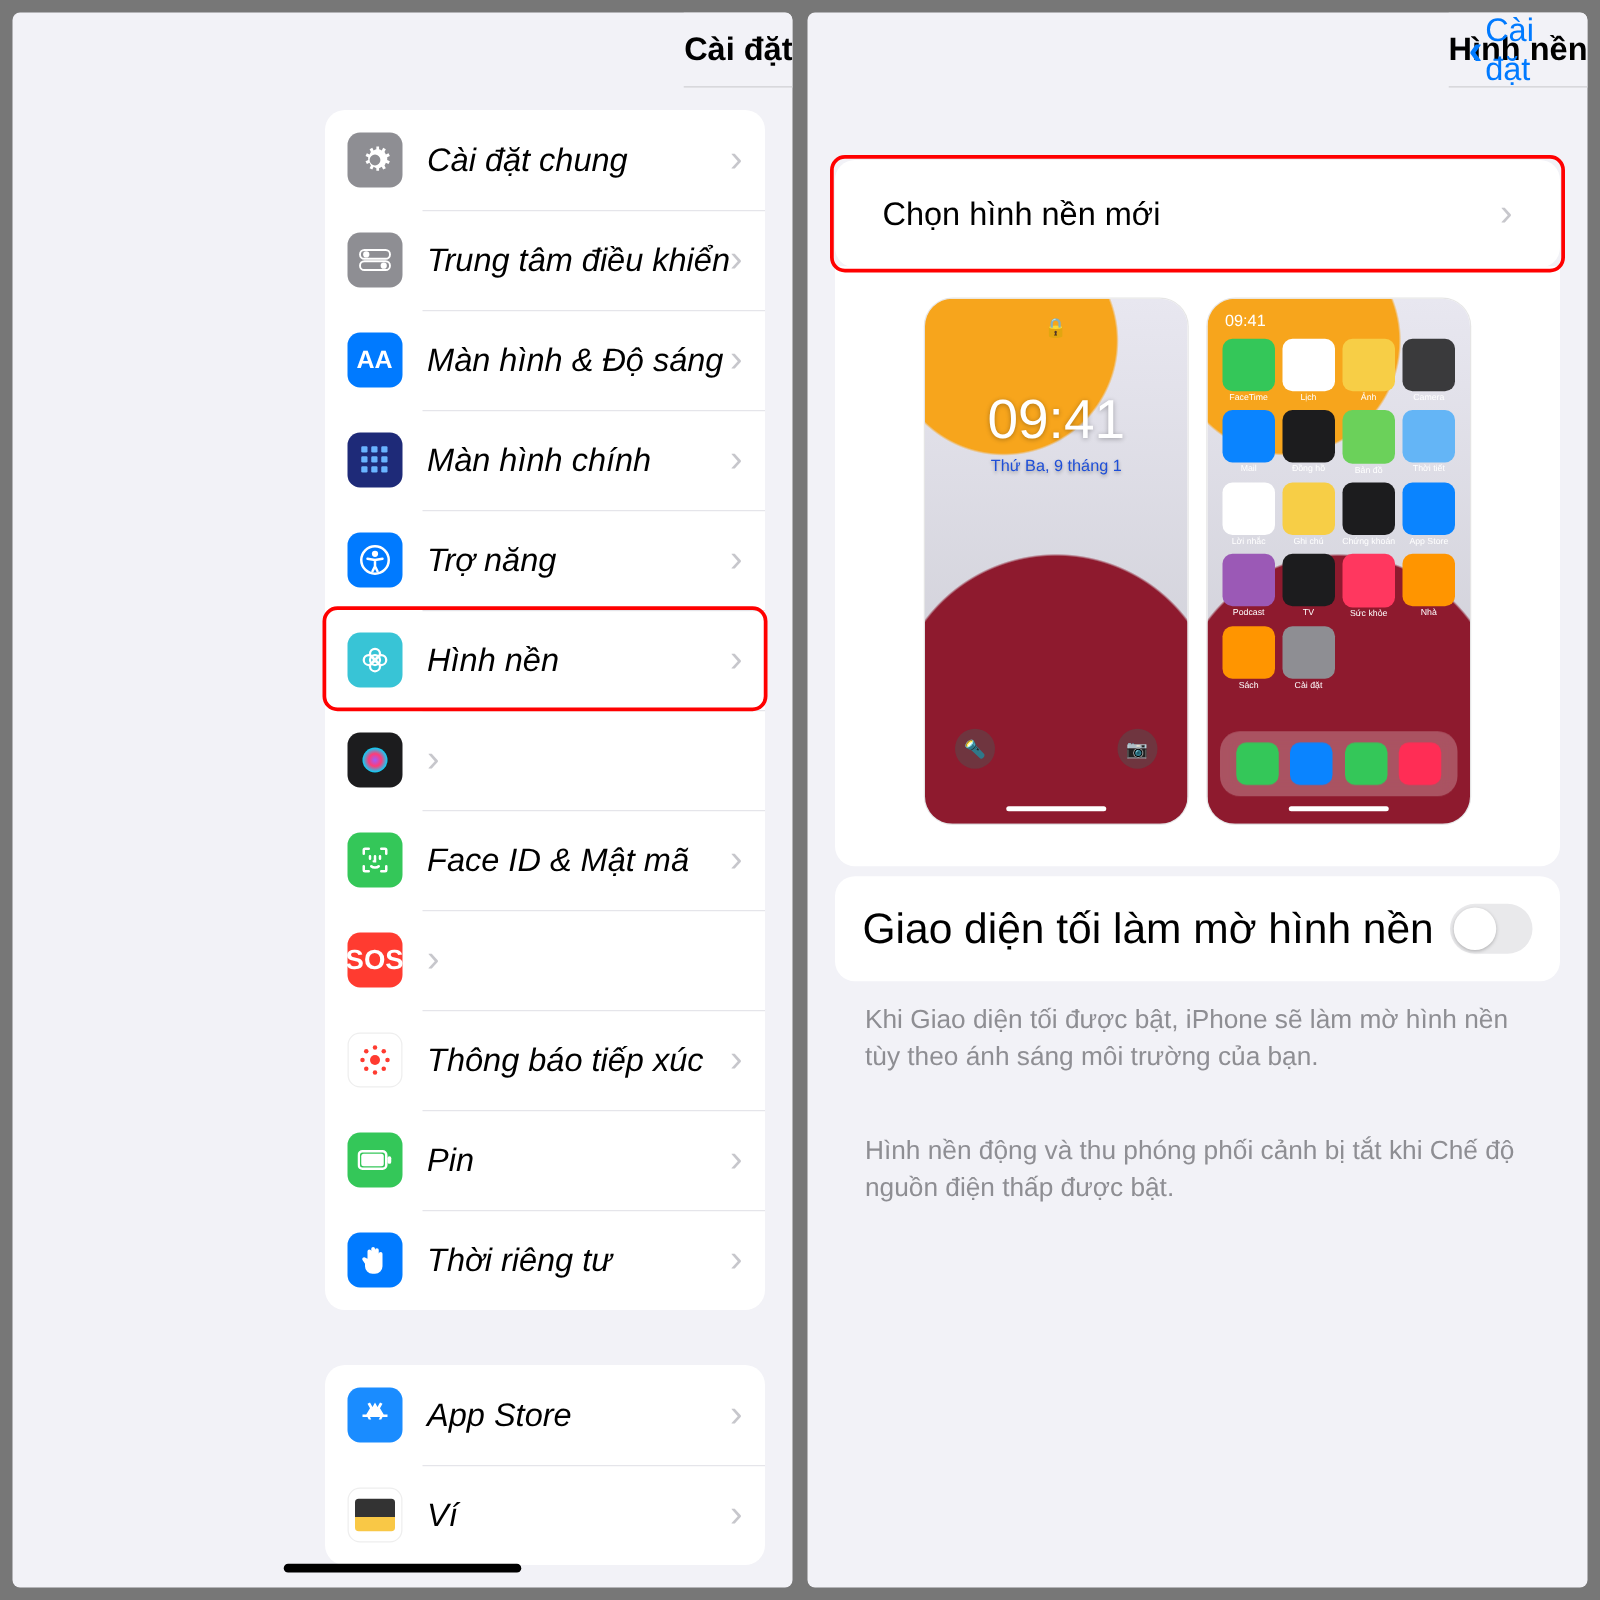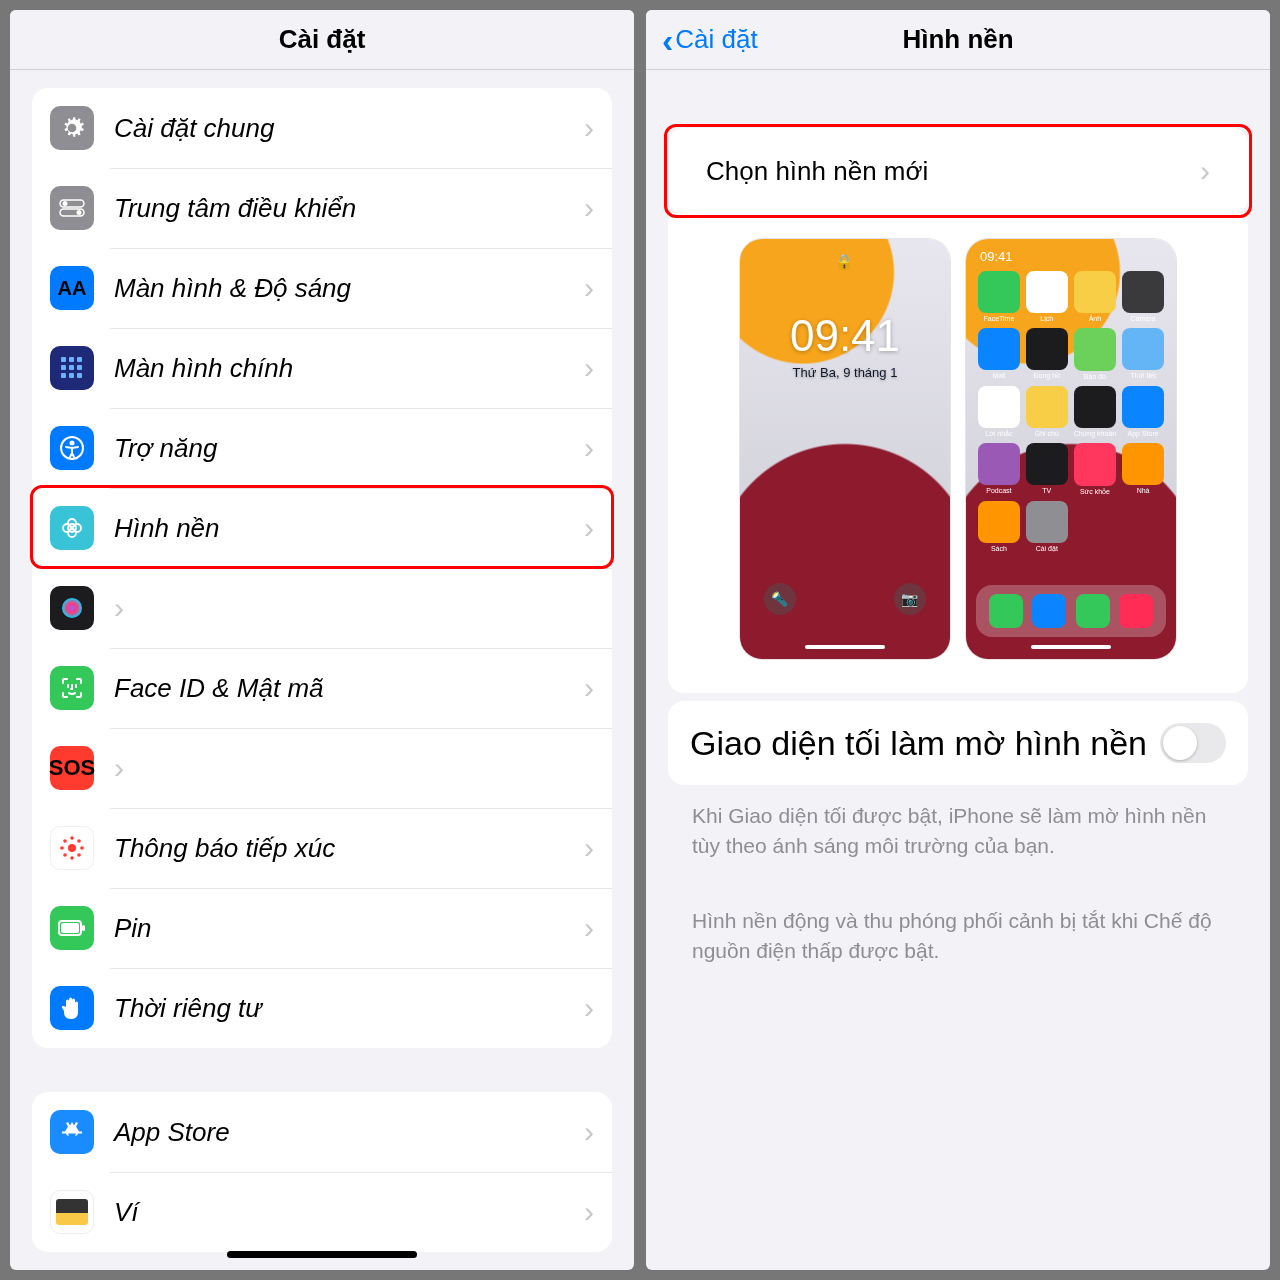--- a/index.html
+++ b/index.html
@@ -14,20 +14,21 @@
     padding: 10px;
   }
   .phone {
     flex: 1;
     background: #f2f2f7;
     border-radius: 6px;
     display: flex;
     flex-direction: column;
     overflow: hidden;
     position: relative;
+    align-items: flex-end;
   }
   .header {
     height: 60px;
     display: flex;
     align-items: center;
     justify-content: center;
     position: relative;
     border-bottom: 1px solid #d0d0d4;
     background: #f2f2f7;
   }
@@ -71,21 +72,21 @@
     height: 1px;
     background: #e5e5ea;
   }
   .row .icon {
     width: 44px; height: 44px;
     border-radius: 10px;
     margin-right: 20px;
     display: flex;
     align-items: center;
     justify-content: center;
-    color: #000000;
+    color: #ffffff;
     font-size: 22px;
     font-weight: 700;
     flex-shrink: 0;
   }
   .row .label {
     font-size: 26px;
     color: #000;
     flex: 1;
     font-style: italic;
   }
@@ -149,21 +150,21 @@
       radial-gradient(circle at 50% 80%, #8e1a2e 0 130px, transparent 132px),
       linear-gradient(#e8e7f0, #c9c9d1);
   }
   .pv-lock .time {
     position:absolute; top: 72px; left:0; right:0;
     text-align:center; color:#fff; font-size: 44px; font-weight:300;
     text-shadow: 0 1px 4px rgba(0,0,0,0.3);
   }
   .pv-lock .date {
     position:absolute; top: 126px; left:0; right:0;
-    text-align:center; color:#0f172a; font-size: 13px;
+    text-align:center; color:#1d4ed8; font-size: 13px;
     text-shadow: 0 1px 3px rgba(0,0,0,0.3);
   }
   .pv-lock .status {
     position:absolute; top:14px; left:0; right:0;
     text-align:center; color:#fff; font-size:15px;
   }
   .pv-lock .flash, .pv-lock .cam {
     position:absolute; bottom: 44px;
     width:32px; height:32px; border-radius:50%;
     background: rgba(80,80,80,0.5);

